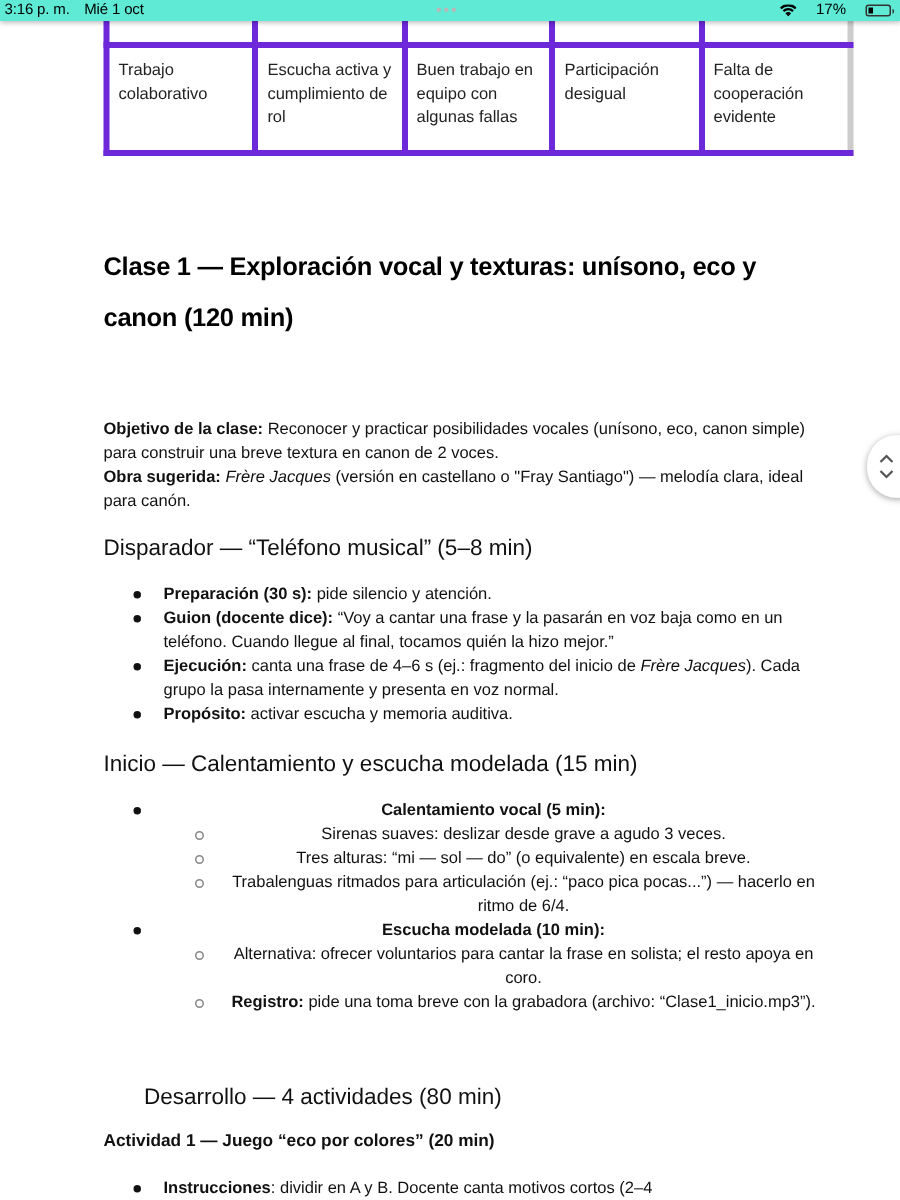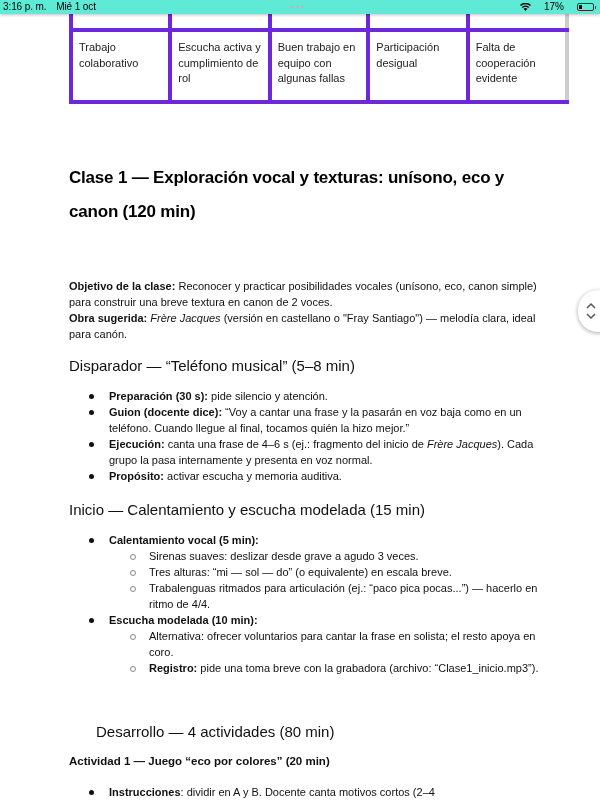--- a/index.html
+++ b/index.html
@@ -136,27 +136,27 @@
 
   <ul class="list" style="top:388px;">
     <li><b>Preparación (30 s):</b><span> pide silencio y atención.</span></li>
     <li><b>Guion (docente dice):</b><span> “Voy a cantar una frase y la pasarán en voz baja como en un teléfono. Cuando llegue al final, tocamos quién la hizo mejor.”</span></li>
     <li><b>Ejecución:</b><span> canta una frase de 4–6 s (ej.: fragmento del inicio de </span><i class="it">Frère Jacques</i><span>). Cada grupo la pasa internamente y presenta en voz normal.</span></li>
     <li><b>Propósito:</b><span> activar escucha y memoria auditiva.</span></li>
   </ul>
 
   <div class="h2" style="top:501px;">Inicio — Calentamiento y escucha modelada (15 min)</div>
 
-  <ul class="list" style="top:532px;">
+  <ul class="list" style="top:532px;text-align:center;">
     <li>
       <b>Calentamiento vocal (5 min):</b>
       <ul class="sub">
         <li>Sirenas suaves: deslizar desde grave a agudo 3 veces.</li>
         <li>Tres alturas: “mi — sol — do” (o equivalente) en escala breve.</li>
-        <li>Trabalenguas ritmados para articulación (ej.: “paco pica pocas...”) — hacerlo en ritmo de 4/4.</li>
+        <li>Trabalenguas ritmados para articulación (ej.: “paco pica pocas...”) — hacerlo en ritmo de 6/4.</li>
       </ul>
     </li>
     <li>
       <b>Escucha modelada (10 min):</b>
       <ul class="sub">
         <li>Alternativa: ofrecer voluntarios para cantar la frase en solista; el resto apoya en coro.</li>
         <li><b>Registro:</b><span> pide una toma breve con la grabadora (archivo: “Clase1_inicio.mp3”).</span></li>
       </ul>
     </li>
   </ul>

